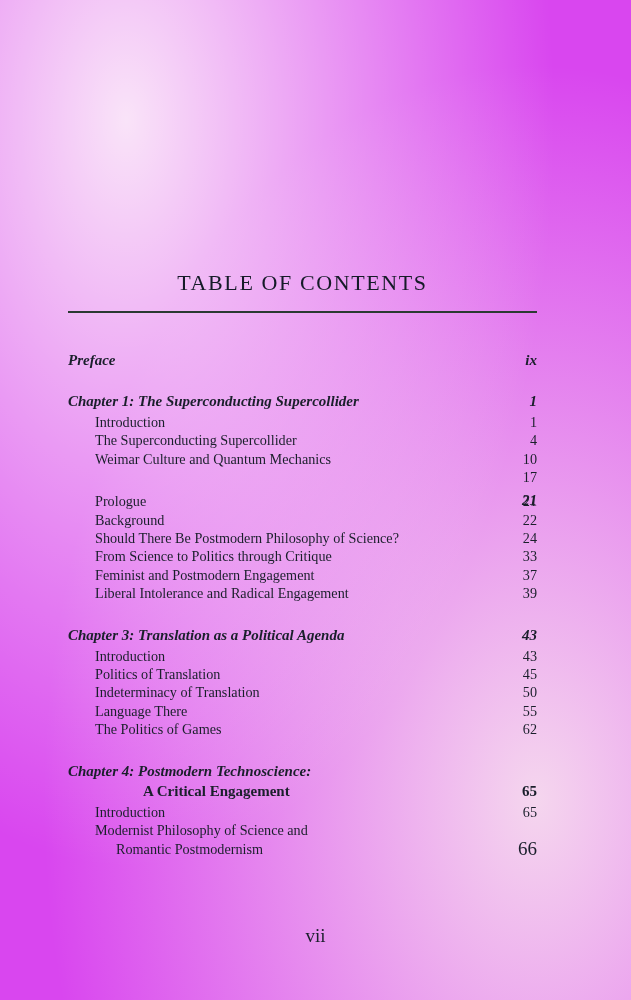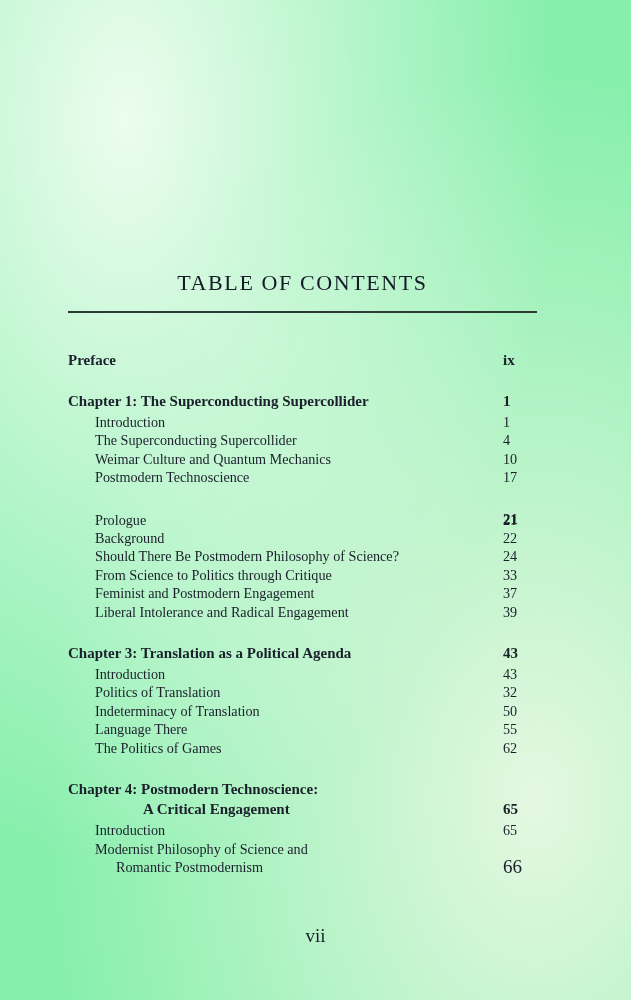--- a/index.html
+++ b/index.html
@@ -13,21 +13,21 @@
     font-family: "Liberation Serif", "DejaVu Serif", serif;
     color: #1a1f2b;
     overflow: hidden;
     position: relative;
   }
   .page {
     position: absolute;
     left: 0; top: 0;
     width: 631px;
     height: 1000px;
-    background: #86efac;
+    background: #d946ef;
   }
   
   .paper-tint {
     position: absolute;
     left: 0; top: 0; right: 0; bottom: 0;
     background:
       radial-gradient(ellipse at 20% 12%, rgba(255,255,250,0.85) 0%, rgba(253,252,242,0) 60%),
       radial-gradient(ellipse at 85% 80%, rgba(252,250,238,0.8) 0%, rgba(253,252,242,0) 65%);
     pointer-events: none;
   }
@@ -69,28 +69,29 @@
     white-space: nowrap;
   }
   .row .label {
     display: inline-block;
   }
   .row .num {
     position: absolute;
     right: 0;
     top: 0;
     width: 34px;
-    text-align: left;
+    text-align: right;
   }
 
   
   .row.bold {
     font-weight: bold;
     font-size: 15px;
     line-height: 20px;
+    font-style: italic;
   }
   .row.bold .num { font-size: 15px; }
 
   
   .row.sub {
     font-size: 14.2px;
     padding-left: 27px;
     line-height: 18.4px;
   }
   .row.sub .num { font-size: 14.2px; font-weight: normal; }
@@ -157,21 +158,20 @@
       </div>
       <div class="row sub">
         <span class="label">The Superconducting Supercollider</span>
         <span class="num">4</span>
       </div>
       <div class="row sub">
         <span class="label">Weimar Culture and Quantum Mechanics</span>
         <span class="num">10</span>
       </div>
       <div class="row sub">
-        <span class="label">Postmodern Technoscience</span>
         <span class="num">17</span>
       </div>
     </div>
     <div class="gap-section"></div>
 
     <div class="section">
       <div class="row bold">
         <span class="num">21</span>
       </div>
       <div class="gap-head"></div>
@@ -207,21 +207,21 @@
         <span class="label">Chapter 3:  Translation as a Political Agenda</span>
         <span class="num">43</span>
       </div>
       <div class="gap-head"></div>
       <div class="row sub">
         <span class="label">Introduction</span>
         <span class="num">43</span>
       </div>
       <div class="row sub">
         <span class="label">Politics of Translation</span>
-        <span class="num">32</span>
+        <span class="num">45</span>
       </div>
       <div class="row sub">
         <span class="label">Indeterminacy of Translation</span>
         <span class="num">50</span>
       </div>
       <div class="row sub">
         <span class="label">Language There</span>
         <span class="num">55</span>
       </div>
       <div class="row sub">

